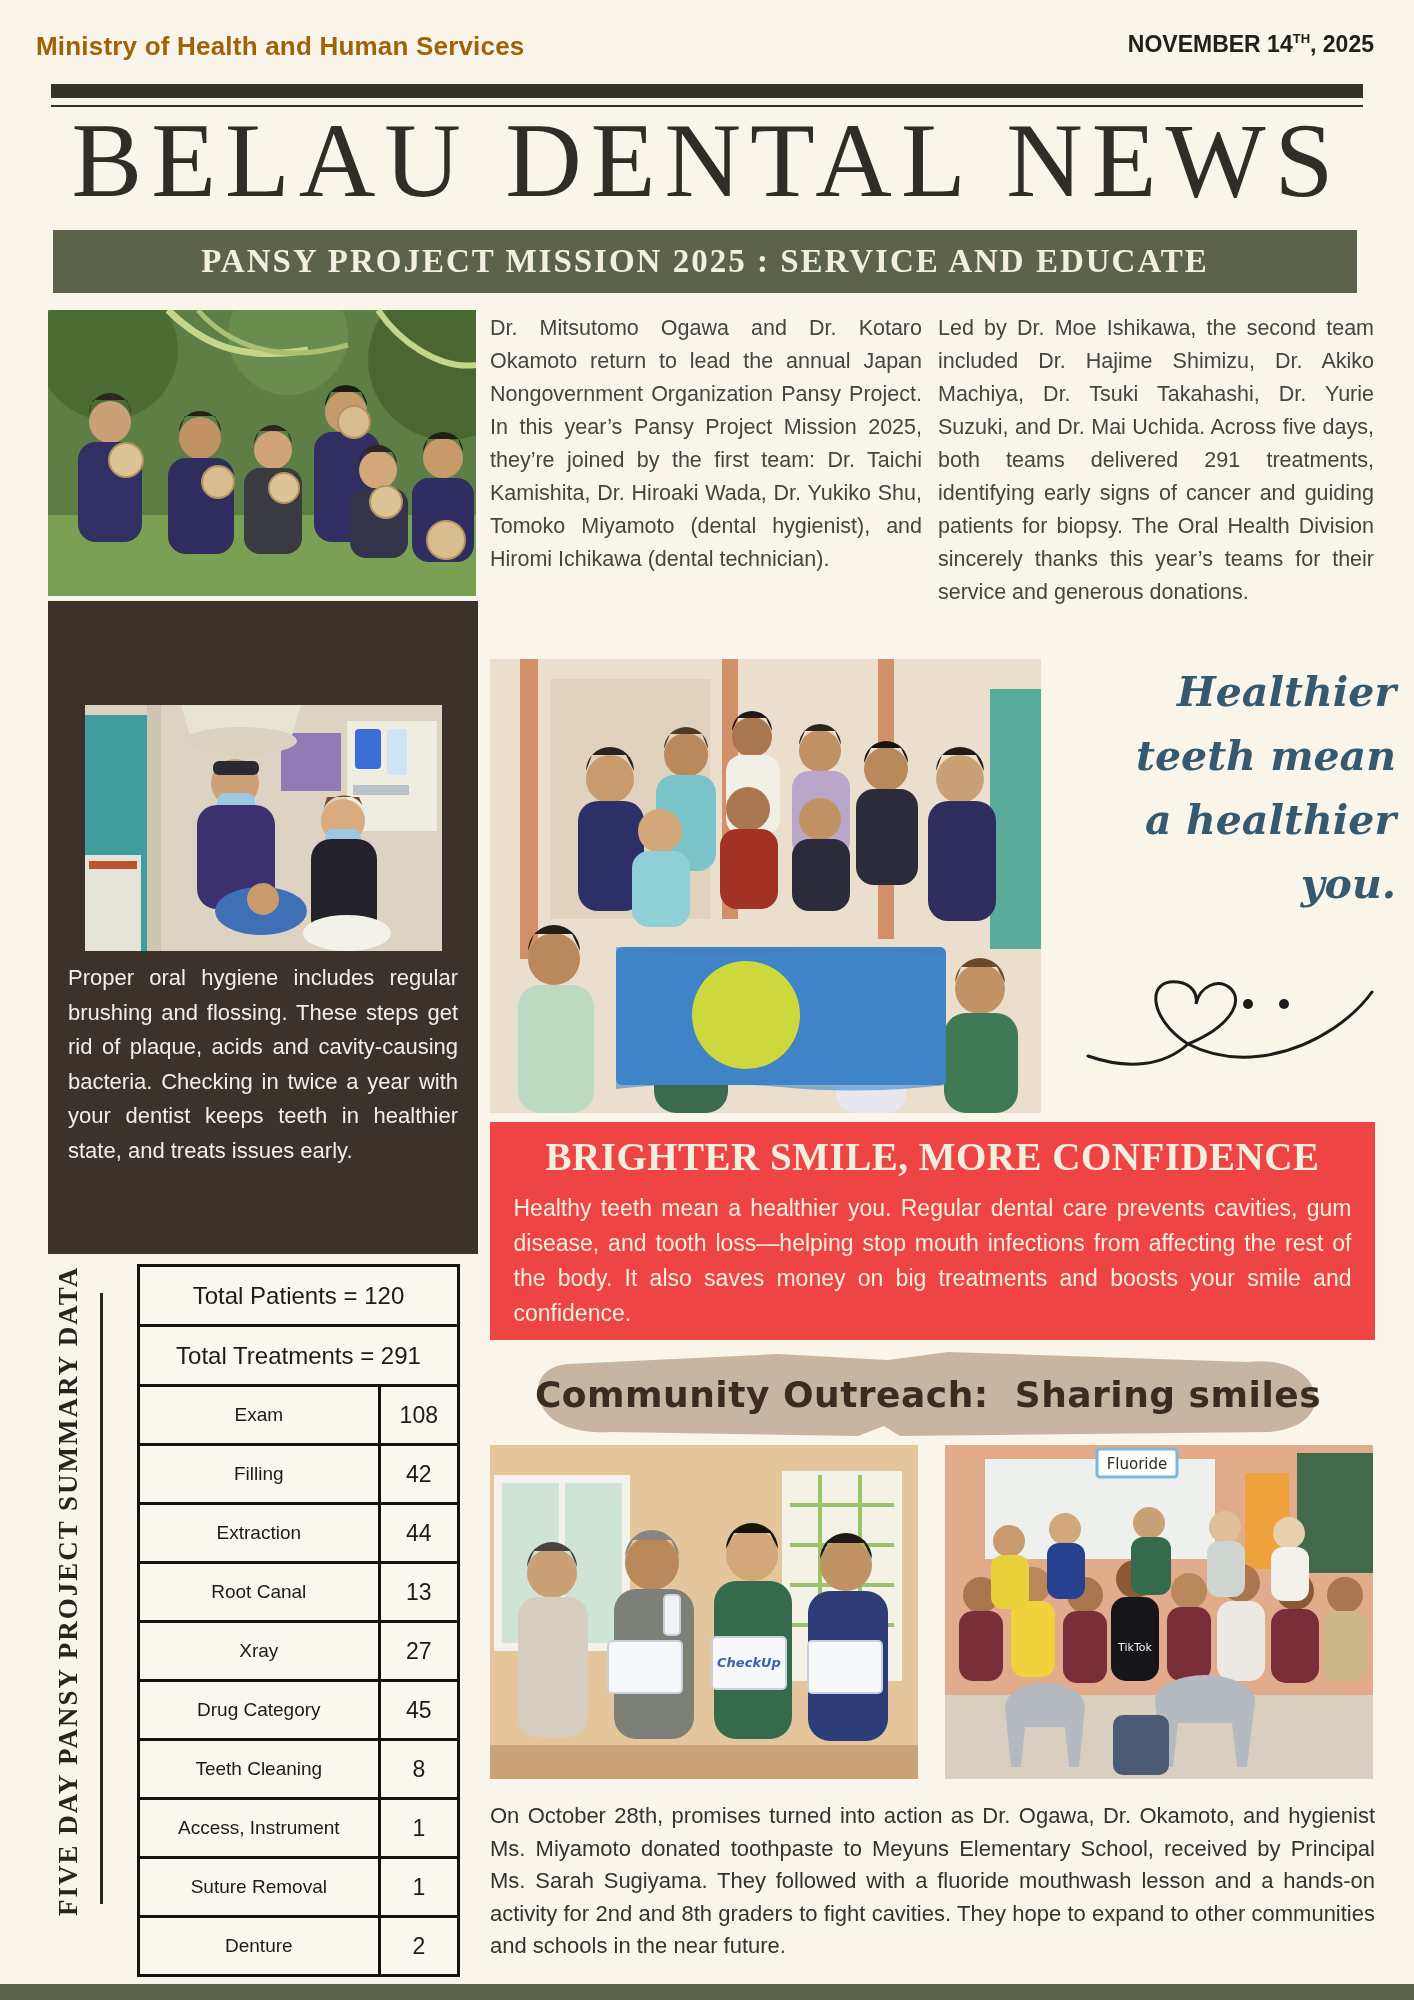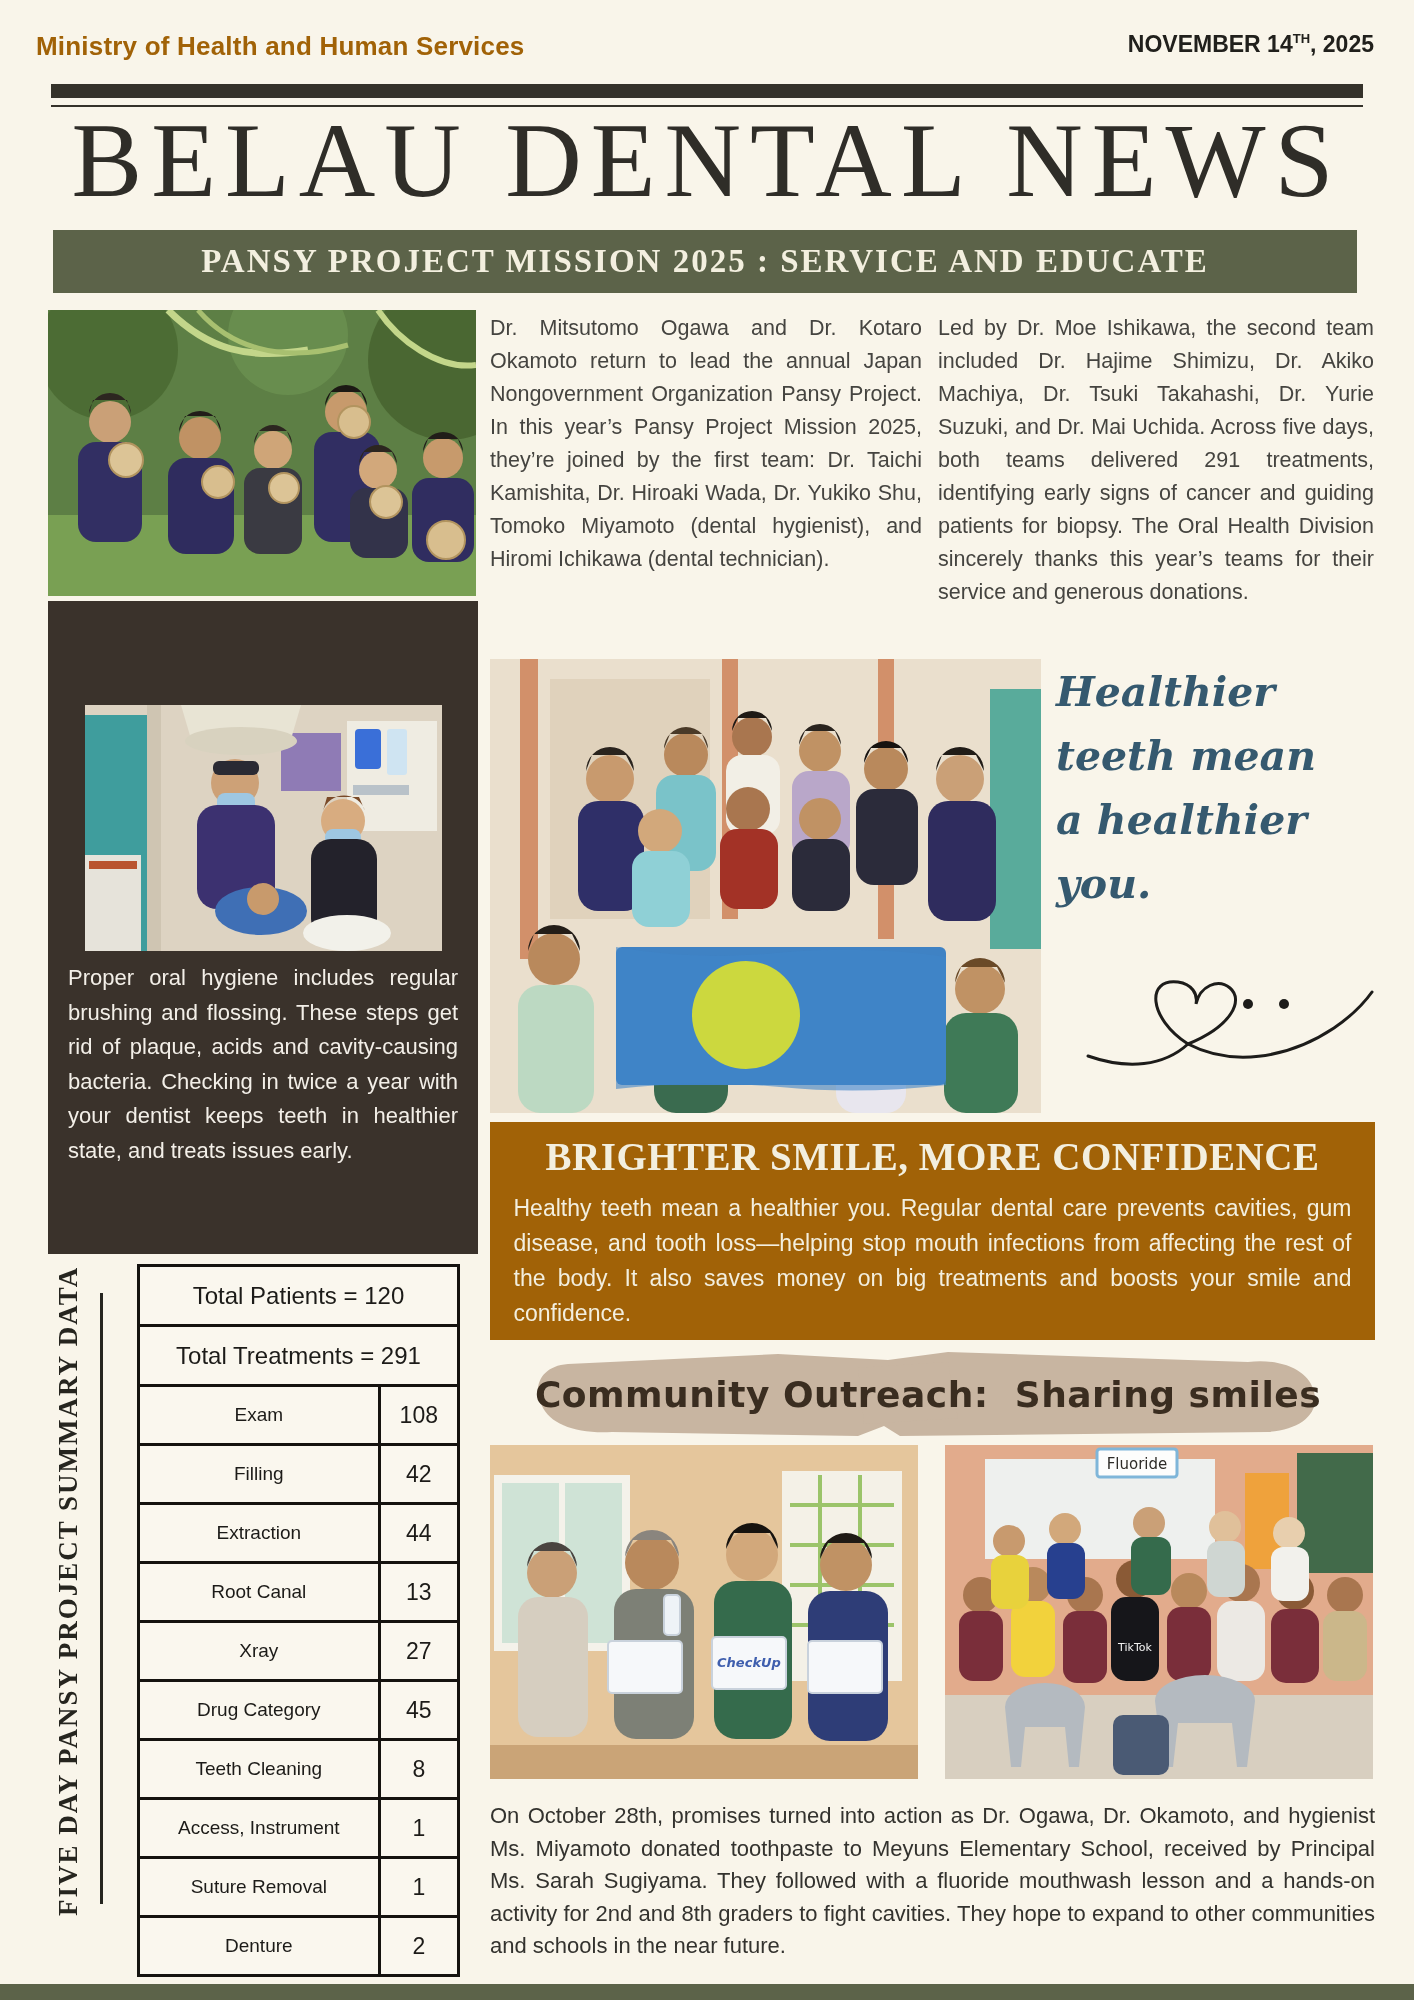--- a/index.html
+++ b/index.html
@@ -42,27 +42,27 @@
   }
   .cavity-photo { left:37px; top:104px; width:357px; height:246px; }
   .cavity-body {
     position:absolute; left:20px; right:20px; top:360px;
     color:#f3efe8; font-size:22px; line-height:34.5px; text-align:justify;
   }
   
   .photo-flag { left:490px; top:659px; width:551px; height:454px; }
   
   .quote {
-    position:absolute; left:1056px; top:660px; width:340px; text-align:left;
+    position:absolute; left:1056px; top:660px; width:340px; text-align:right;
     font-family:"DejaVu Serif", serif; font-style:italic; font-weight:700;
     font-size:41px; line-height:64px; color:#35596f;
   }
   .heart-doodle { position:absolute; left:1082px; top:942px; width:296px; height:132px; }
   
-  .smile-box { position:absolute; left:490px; top:1122px; width:885px; height:218px; background:#a16207; }
+  .smile-box { position:absolute; left:490px; top:1122px; width:885px; height:218px; background:#ef4444; }
   .smile-title {
     margin-top:12px; text-align:center; color:#f3efdf;
     font-family:"Liberation Serif", serif; font-weight:700; font-size:39px; letter-spacing:.5px;
   }
   .smile-body {
     margin:12px auto 0; width:838px; color:#f3efdf;
     font-size:23px; line-height:35px; text-align:justify;
   }
   
   .outreach-banner { position:absolute; left:528px; top:1348px; width:800px; height:92px; }

